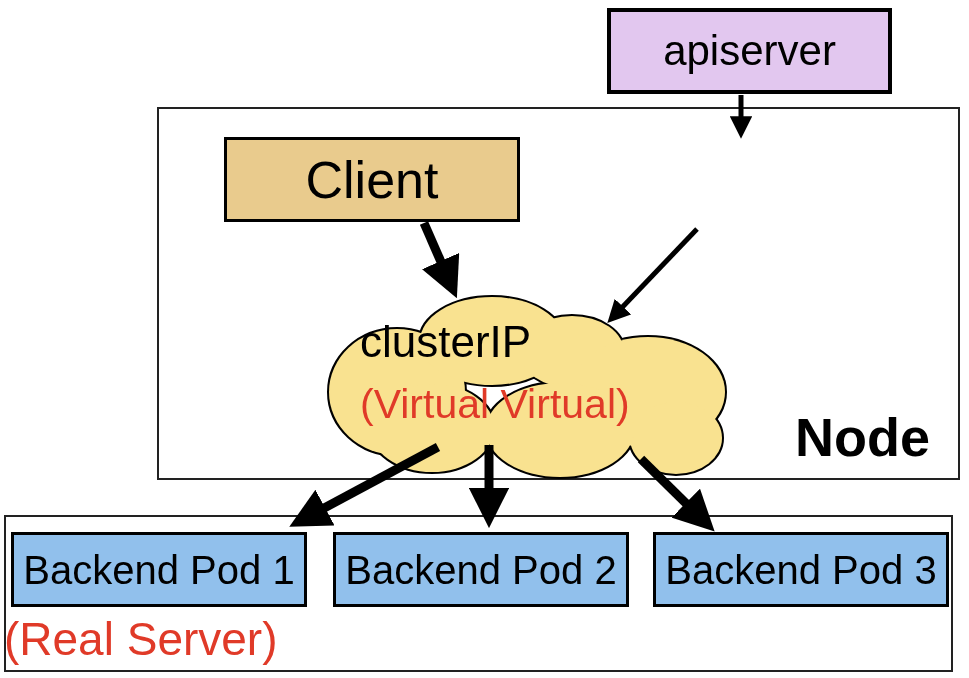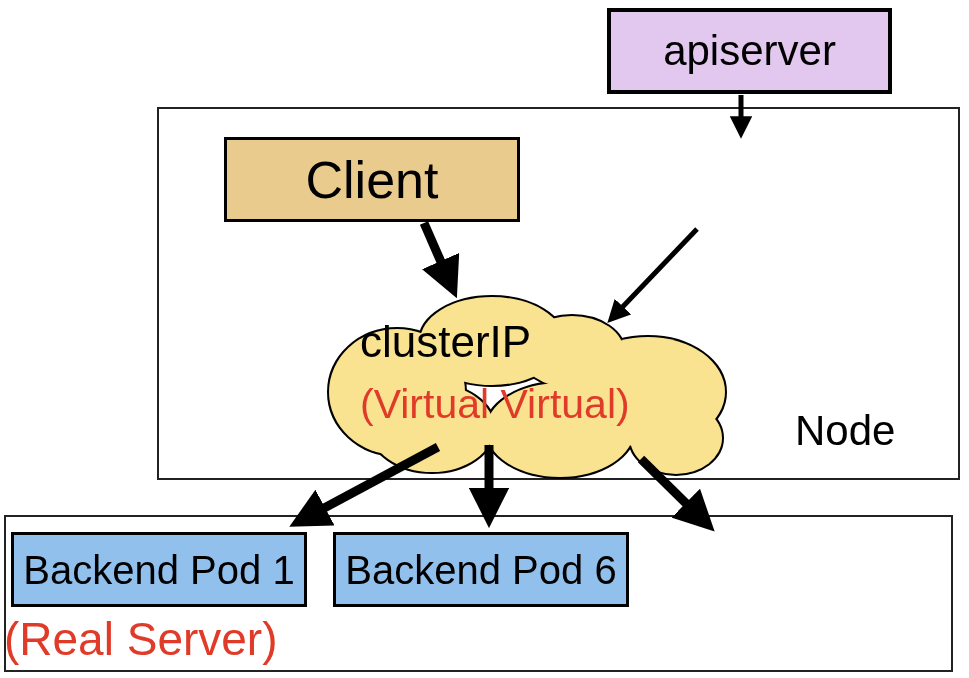--- a/index.html
+++ b/index.html
@@ -18,21 +18,21 @@
   .box.client{left:224px;top:137px;width:296px;height:85px;background:#e9cb8d;font-size:52px;}
   .box.kubeproxy{left:582px;top:142px;width:328px;height:85px;background:#bbec8f;}
   .box.pod{top:532px;width:296px;height:75px;background:#91c0ec;font-size:40px;}
   .pod1{left:11px;} .pod2{left:333px;width:294px;} .pod3{left:653px;width:295px;}
   #node-box{left:157px;top:107px;width:803px;height:373px;}
   #pods-box{left:4px;top:515px;width:949px;height:157px;}
   #overlay{position:absolute;left:0;top:0;width:969px;height:678px;z-index:3;pointer-events:none;}
   .lbl{position:absolute;z-index:4;text-align:left;line-height:1;white-space:nowrap;}
   #cluster-ip-label{left:360px;top:320px;width:240px;font-size:44px;color:#000;}
   #virtual-server-label{left:360px;top:384px;width:320px;font-size:41px;color:#e03a28;}
-  #node-label{left:795px;top:410px;width:140px;font-size:42px;color:#000;}
+  #node-label{left:795px;top:410px;width:140px;font-size:54px;color:#000;font-weight:bold;}
   #real-server-label{left:4px;top:616px;width:860px;font-size:46px;color:#e03a28;}
 </style>
 </head>
 <body>
 
 <div id="canvas">
 
   <div id="node-box" class="abs container"></div>
 
   <div id="pods-box" class="abs container"></div>
@@ -43,21 +43,24 @@
 
   <div class="box client">
     <span>Client</span>
   </div>
 
 
   <div class="box pod pod1">
     <span>Backend Pod 1</span>
   </div>
   <div class="box pod pod2">
-    <span>Backend Pod 6</span>
+    <span>Backend Pod 2</span>
+  </div>
+  <div class="box pod pod3">
+    <span>Backend Pod 3</span>
   </div>
 
   <svg id="overlay" viewBox="0 0 969 678" xmlns="http://www.w3.org/2000/svg">
     <defs>
       <marker id="ah" viewBox="0 0 10 10" refX="7" refY="5" markerWidth="4.5" markerHeight="4.5" orient="auto-start-reverse" markerUnits="strokeWidth">
         <path d="M0,0 L10,5 L0,10 z" fill="#000"></path>
       </marker>
     </defs>
 
     <g fill="#f9e290" stroke="#000" stroke-width="4">

